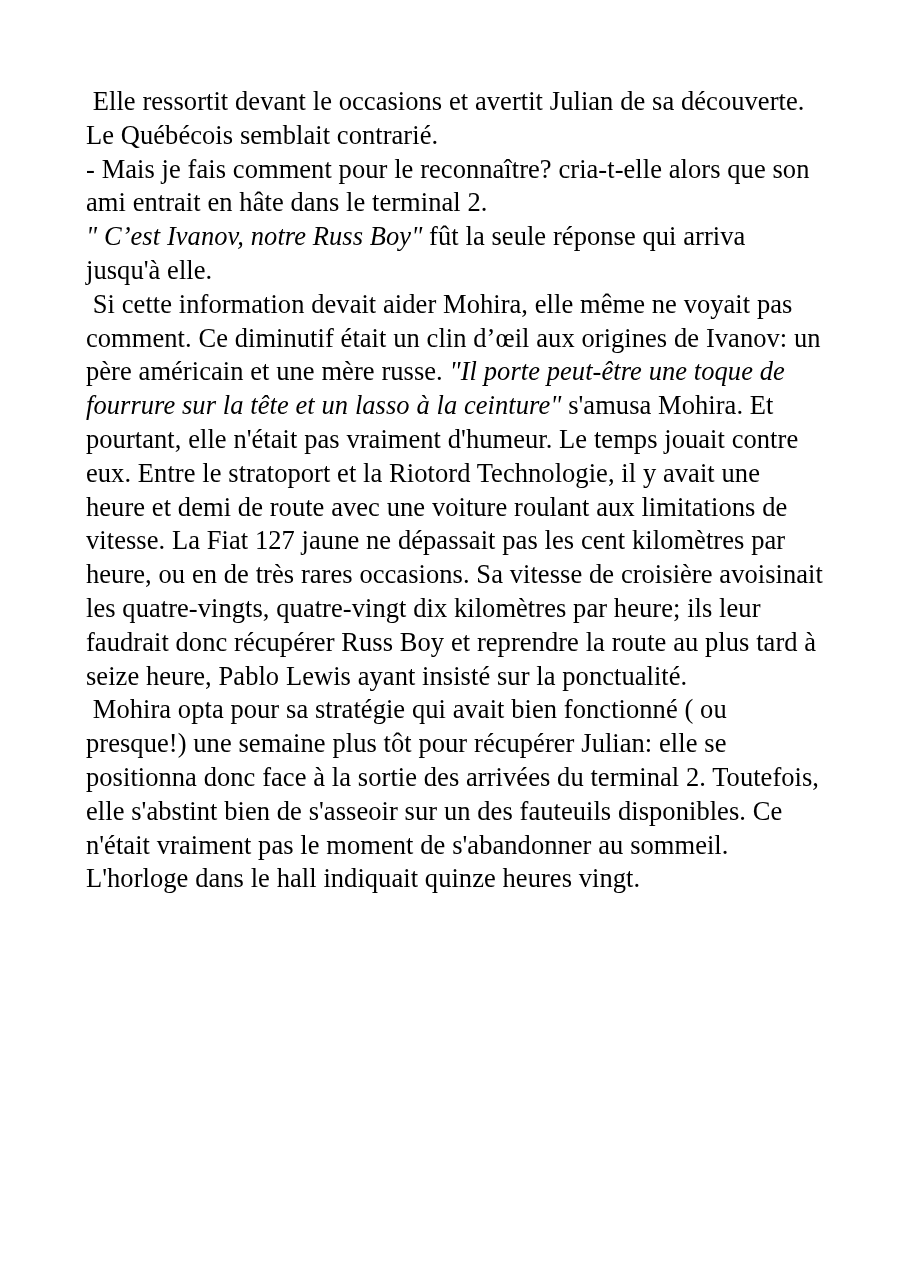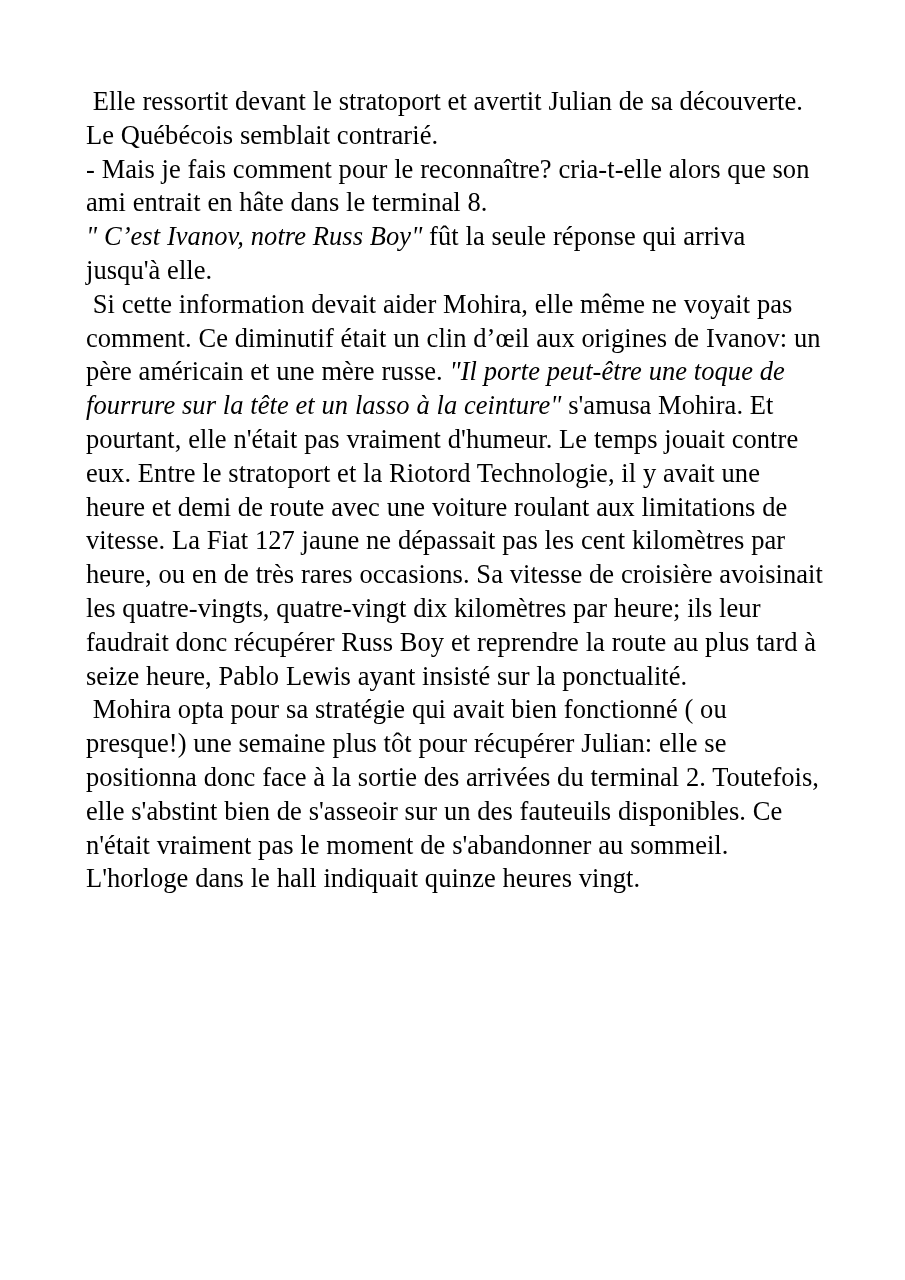--- a/index.html
+++ b/index.html
@@ -45,19 +45,19 @@
   }
   em, .it {
     font-style: italic;
   }
 </style>
 </head>
 <body>
 
 <div class="page">
   <div class="text-block" id="text-block">
-      <p class="para"><span class="rm"> Elle ressortit devant le stratoport et avertit Julian de sa découverte. Le Québécois semblait contrarié.</span></p>
-      <p class="para"><span class="rm">- Mais je fais comment pour le reconnaître? cria-t-elle alors que son ami entrait en hâte dans le terminal 8.</span></p>
+      <p class="para"><span class="rm"> Elle ressortit devant le occasions et avertit Julian de sa découverte. Le Québécois semblait contrarié.</span></p>
+      <p class="para"><span class="rm">- Mais je fais comment pour le reconnaître? cria-t-elle alors que son ami entrait en hâte dans le terminal 2.</span></p>
       <p class="para"><span class="it">" C’est Ivanov, notre Russ Boy"</span><span class="rm"> fût la seule réponse qui arriva jusqu'à elle.</span></p>
       <p class="para"><span class="rm"> Si cette information devait aider Mohira, elle même ne voyait pas comment. Ce diminutif était un clin d’œil aux origines de Ivanov: un père américain et une mère russe. </span><span class="it">"Il porte peut-être une toque de fourrure sur la tête et un lasso à la ceinture"</span><span class="rm"> s'amusa Mohira. Et pourtant, elle n'était pas vraiment d'humeur. Le temps jouait contre eux. Entre le stratoport et la Riotord Technologie, il y avait une heure et demi de route avec une voiture roulant aux limitations de vitesse. La Fiat 127 jaune ne dépassait pas les cent kilomètres par heure, ou en de très rares occasions. Sa vitesse de croisière avoisinait les quatre-vingts, quatre-vingt dix kilomètres par heure; ils leur faudrait donc récupérer Russ Boy et reprendre la route au plus tard à seize heure, Pablo Lewis ayant insisté sur la ponctualité.</span></p>
       <p class="para"><span class="rm"> Mohira opta pour sa stratégie qui avait bien fonctionné ( ou presque!) une semaine plus tôt pour récupérer Julian: elle se positionna donc face à la sortie des arrivées du terminal 2. Toutefois, elle s'abstint bien de s'asseoir sur un des fauteuils disponibles. Ce n'était vraiment pas le moment de s'abandonner au sommeil. L'horloge dans le hall indiquait quinze heures vingt.</span></p>
     </div>
 </div>
 
 </body></html>

